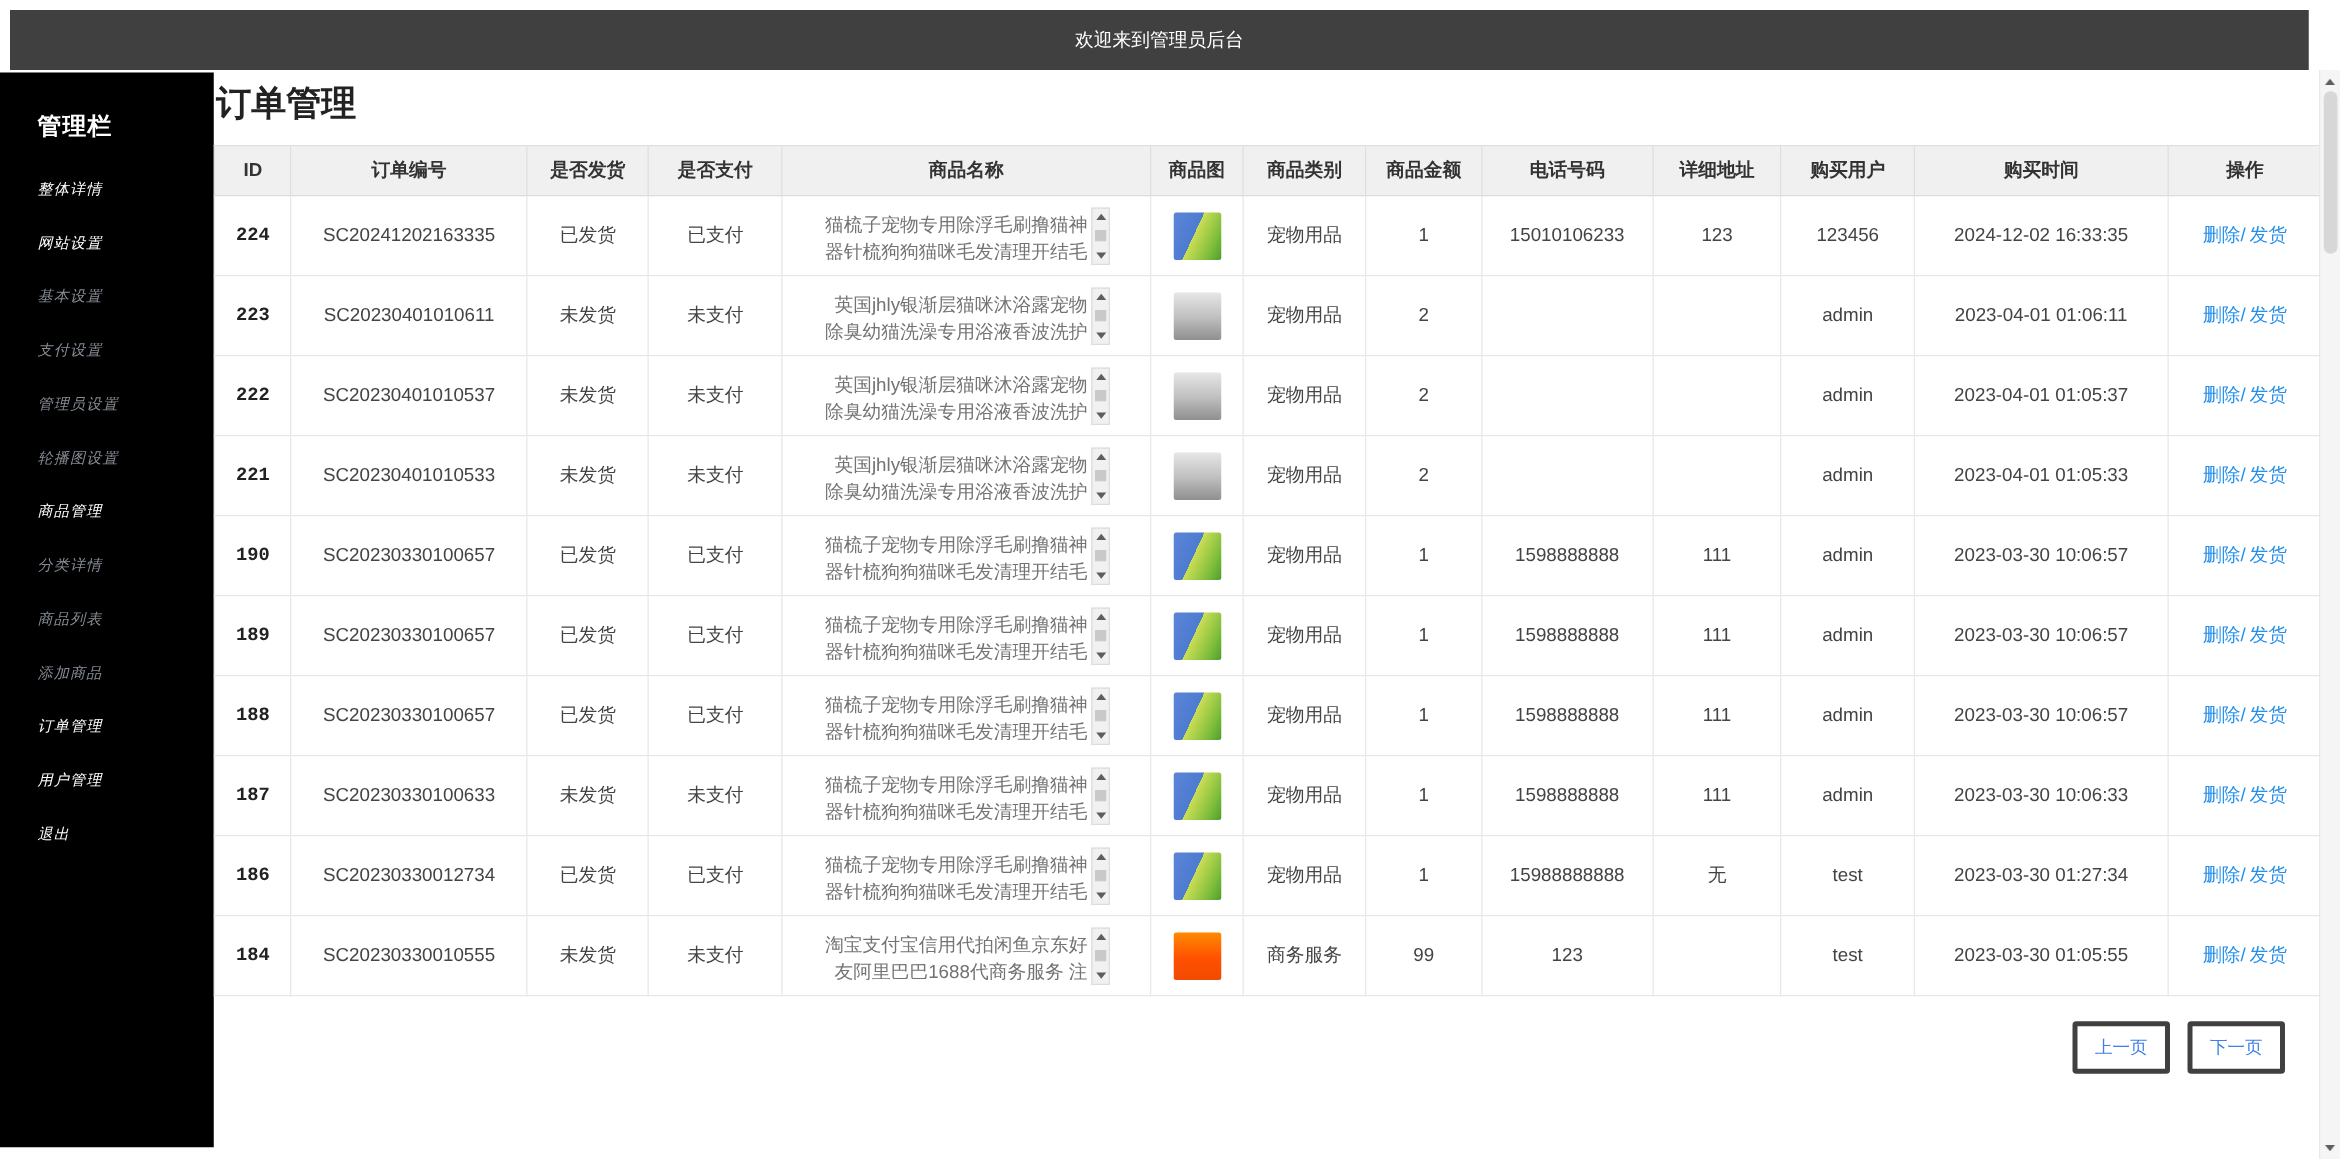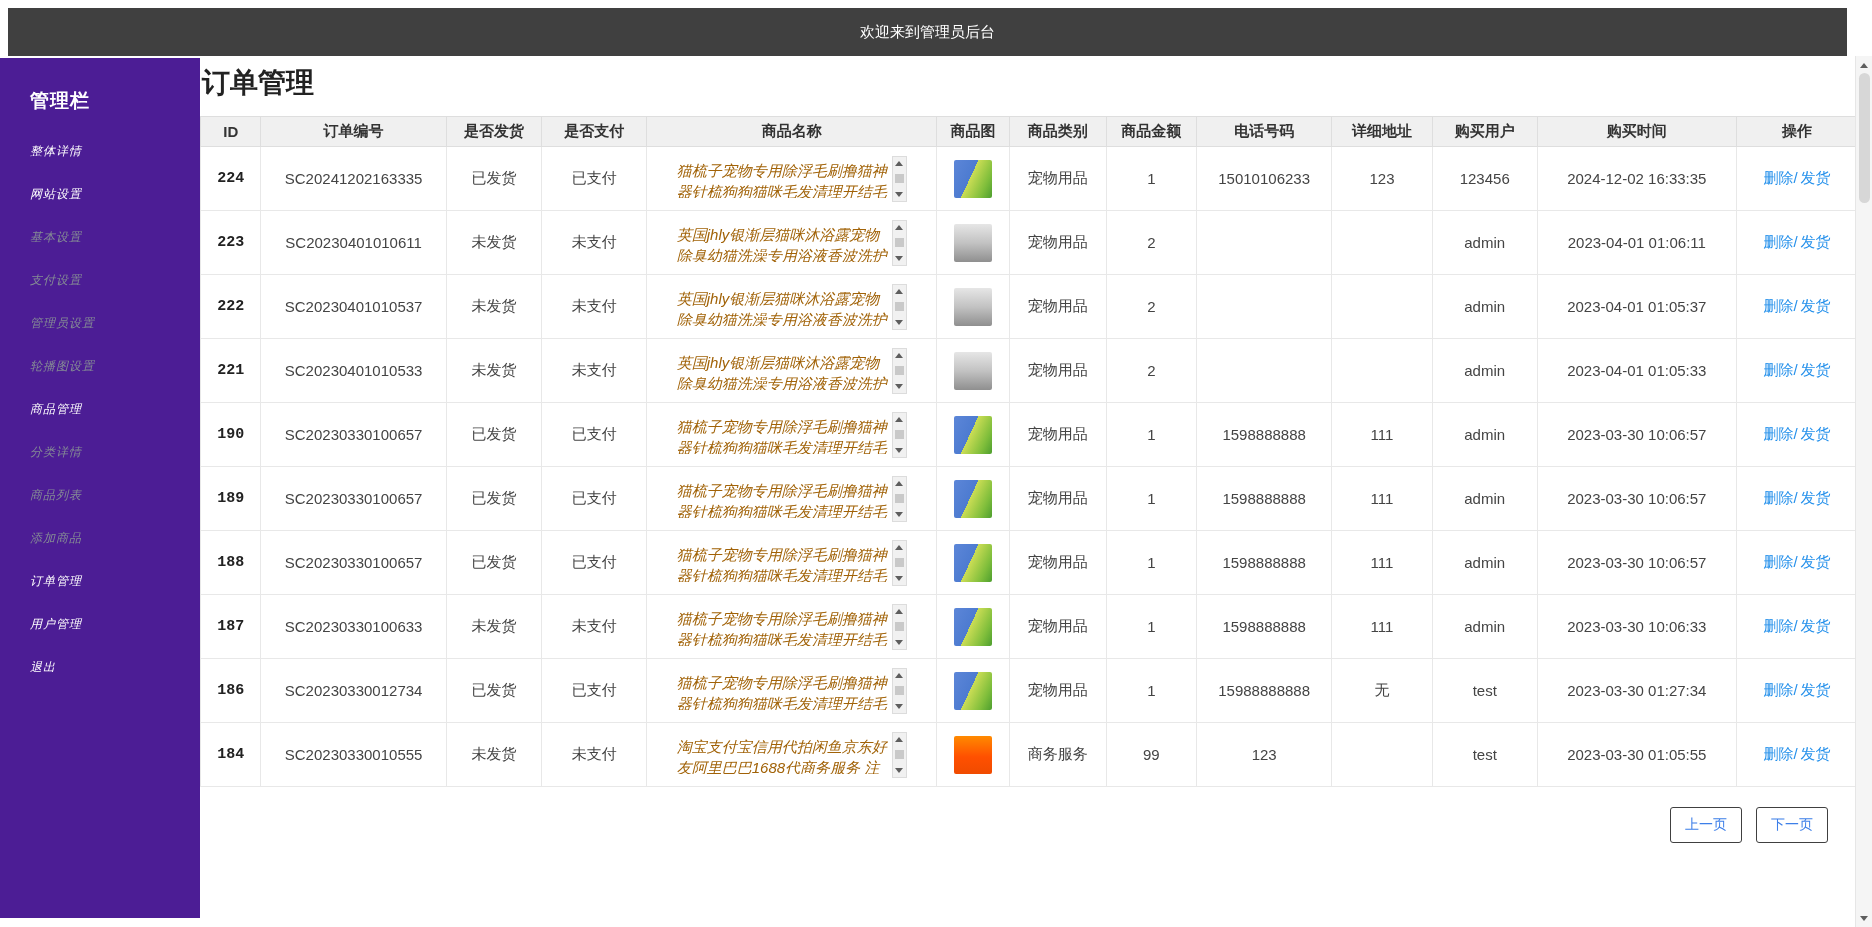--- a/index.html
+++ b/index.html
@@ -6,42 +6,42 @@
   html,body { margin:0; padding:0; background:#fff; font-family:"Liberation Sans","DejaVu Sans",sans-serif; }
 
   
   .topbar { margin:8px 25px 0 8px; height:48px; background:#404040; color:#fff;
             display:flex; align-items:center; justify-content:center; font-size:15px; }
 
   
   .layout { display:flex; min-height:860px; margin-top:2px; }
 
   
-  .sidebar { width:200px; background:#4c1d95; color:#fff; padding:30px 0 0 30px; flex-shrink:0; }
+  .sidebar { width:171px; background:#000000; color:#fff; padding:30px 0 0 30px; flex-shrink:0; }
   .sidebar-title { font-size:19px; font-weight:bold; margin:0 0 16px 0; letter-spacing:1px; }
   .menu { list-style:none; margin:0; padding:0; }
   .menu-item { padding:13px 0; font-size:12px; color:#fff; cursor:pointer; letter-spacing:1px;font-style:italic; }
   .menu-item.muted { color:#858C94; }
 
   
   .main { flex:1; padding:0 14px 0 0; min-width:0; }
   .page-title { font-size:28px; font-weight:600; color:#222; margin:6px 0 14px 2px; }
 
   table.orders { width:100%; border-collapse:collapse; table-layout:fixed; font-size:15px; color:#333; }
-  .orders th { background:#F0F0F0; height:30px; font-weight:bold; color:#333;
+  .orders th { background:#F0F0F0; height:40px; font-weight:bold; color:#333;
                border:1px solid #DEDEDE; padding:0 4px; }
   .orders td { height:64px; text-align:center; vertical-align:middle;
                border:1px solid #E8E8E8; padding:0 4px; color:#444; }
   .orders td.c-id { font-weight:bold; color:#222;font-family:Liberation Mono, monospace; }
   .ok { color:#2EA121; }
   .no { color:#F62C2C; }
 
   
   .pwrap { display:flex; align-items:center; justify-content:center; gap:3px; }
-  .ptext { width:212px; height:38px; overflow:hidden; line-height:21px; text-align:left; color:#a16207;font-style:italic; }
+  .ptext { width:212px; height:38px; overflow:hidden; line-height:21px; text-align:right; color:#737373; }
   .pscroll { width:15px; height:46px; background:#F1F1F1; border:1px solid #DCDCDC;
              display:flex; flex-direction:column; justify-content:space-between; align-items:center;
              padding:2px 0; flex-shrink:0; }
   .pbtn { width:11px; height:9px; display:flex; align-items:center; justify-content:center; cursor:pointer; }
   .tri-up { width:0; height:0; border-left:4px solid transparent; border-right:4px solid transparent;
             border-bottom:5px solid #5E5E5E; }
   .tri-down { width:0; height:0; border-left:4px solid transparent; border-right:4px solid transparent;
               border-top:5px solid #5E5E5E; }
   .pthumb { width:9px; height:9px; background:#C9C9C9; }
 
@@ -50,21 +50,21 @@
   .thumb.cat-brush { background:linear-gradient(115deg,#5C86D8 0%,#4D7BD0 44%,#CBDD55 44%,#7FBE3B 78%,#4D9E2E 100%); }
   .thumb.shampoo-bottle { background:linear-gradient(180deg,#E6E6E6 0%,#C2C2C2 50%,#8F8F8F 100%); }
   .thumb.taobao-orange { background:linear-gradient(180deg,#FF8A00 0%,#FF5000 55%,#F04B00 100%); }
 
   
   .act a { color:#2490EB; text-decoration:none; cursor:pointer; }
   .act .sep { color:#2490EB; margin:0 3px 0 0; }
 
   
   .pagination { display:flex; justify-content:flex-end; gap:14px; margin:20px 30px 0 0; }
-  .page-btn { border:1px solid #404040; background:#fff; color:#3D7FE8; font-size:14px;
+  .page-btn { border:4px solid #404040; background:#fff; color:#3D7FE8; font-size:14px;
               padding:8px 14px; border-radius:3px; cursor:pointer; font-family:inherit; }
 
   
   .v-scrollbar { position:fixed; top:56px; right:0; width:17px; height:calc(100vh - 56px);
                  background:#F5F5F5; border-left:1px solid #E6E6E6;
                  display:flex; flex-direction:column; align-items:center; padding:3px 0; }
   .vs-btn { width:13px; height:12px; display:flex; align-items:center; justify-content:center; cursor:pointer; }
   .vs-thumb { width:11px; height:130px; background:#D7D7D7; border-radius:6px; margin-top:2px; cursor:grab; }
   .vs-fill { flex:1; }
 </style>

